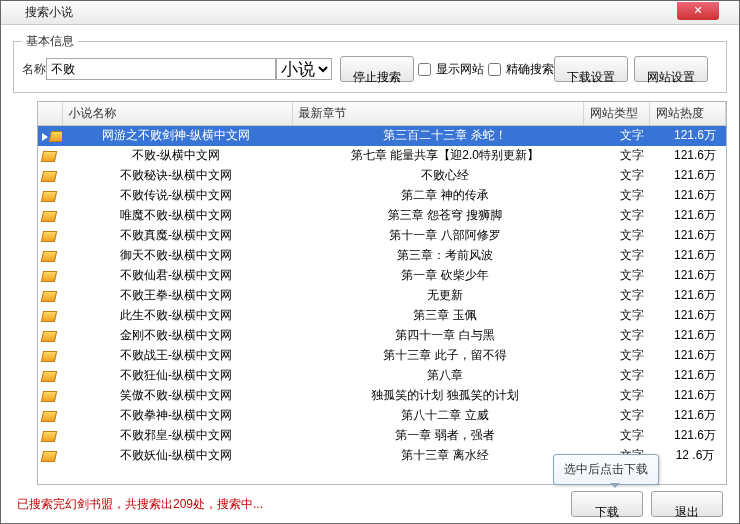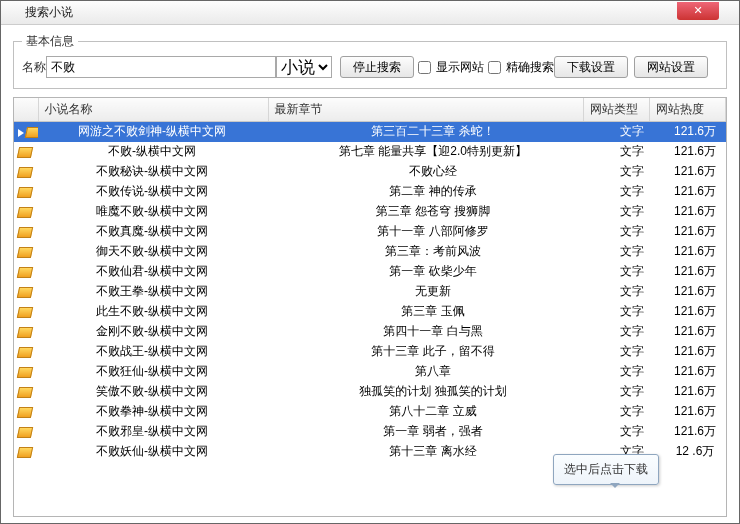--- a/index.html
+++ b/index.html
@@ -8,25 +8,25 @@
   .titlebar { height: 24px; background: linear-gradient(#fdfdfd, #eaeaea); border-bottom: 1px solid #ccc; display: flex; align-items: center; padding: 0 20px; }
   .titlebar .title { flex: 1; padding-left: 4px; color: #222; }
   .close-btn { width: 42px; height: 18px; background: linear-gradient(#e67, #c33); color:#fff; display:flex; align-items:center; justify-content:center; border-radius: 0 0 3px 3px; margin-top:-4px; cursor:pointer; font-size:11px; }
   .content { flex:1; padding: 8px 12px 6px 12px; display:flex; flex-direction:column; overflow:hidden; }
   fieldset.basic { border:1px solid #c0c0c0; padding: 6px 8px 10px 8px; margin:0 0 8px 0; }
   fieldset.basic legend { padding: 0 4px; color:#333; }
   .row { display:flex; align-items:center; gap:0; }
   .label { color:#333; }
   input[type=text] { border:1px solid #a9a9a9; height:22px; padding:2px 4px; font-size:12px; }
   select { border:1px solid #a9a9a9; height:22px; font-size:17px; background:#fff; }
-  button.std { background: linear-gradient(#fdfdfd,#e6e6e6); border:1px solid #a0a0a0; border-radius:3px; height:22px; padding:1px 12px; font-size:12px; cursor:pointer; }
+  button.std { background: linear-gradient(#fdfdfd,#e6e6e6); border:1px solid #a0a0a0; border-radius:3px; height:22px; padding:12px 12px; font-size:12px; cursor:pointer; }
   .chk { display:flex; align-items:center; gap:2px; }
   .hintrow { display:flex; align-items:center; justify-content:space-between; padding: 0 2px 4px 2px; color:#333; }
   .find { display:flex; align-items:center; gap:4px; }
-  .grid-wrap { flex:1; border:1px solid #b5b5b5; display:flex; flex-direction:column; overflow:hidden; }
+  .grid-wrap { flex:1; border:1px solid #b5b5b5; display:flex; flex-direction:column; overflow:hidden;margin-left:24px; }
   table { width:100%; border-collapse: collapse; table-layout: fixed; }
   thead th { background: linear-gradient(#fcfcfc,#ececec); border-right:1px solid #d6d6d6; border-bottom:1px solid #c8c8c8; text-align:left; padding:3px 6px; font-weight:normal; color:#333; position:sticky; top:0; }
   .tbody-wrap { flex:1; overflow-y:scroll; overflow-x:hidden;text-align:center; }
   tbody td { padding:1px 6px 2px 4px; white-space:nowrap; overflow:hidden; text-overflow:clip; cursor:default; }
   tbody tr.sel td { background:#3874d6; color:#fff; }
   .icon-col { width:22px; }
   .icon-book { display:inline-block; width:14px; height:11px; background: linear-gradient(#ffd860,#f0a020); border:1px solid #c28016; transform: skewX(-12deg); vertical-align:-2px; }
   .statusbar { padding: 6px 4px 0 4px; display:flex; align-items:center; justify-content:space-between; }
   .status-text { color:#c00000; }
   .footer-btns { display:flex; gap:8px; }
@@ -217,18 +217,25 @@
                 <td>不败妖仙-纵横中文网</td>
                 <td>第十三章   离水经</td>
                 <td>文字</td>
                 <td>12  .6万</td>
               </tr>
             </tbody>
         </table>
       </div>
     </div>
 
+    <div class="statusbar">
+      <span class="status-text">已搜索完幻剑书盟，共搜索出209处，搜索中...</span>
+      <span class="footer-btns">
+        <button class="std" style="width:72px">下载</button>
+        <button class="std" style="width:72px">退出</button>
+      </span>
+    </div>
   </div>
 
   <div class="tooltip">
     <span>选中后点击下载</span>
   </div>
 </div>
 
 </body></html>

